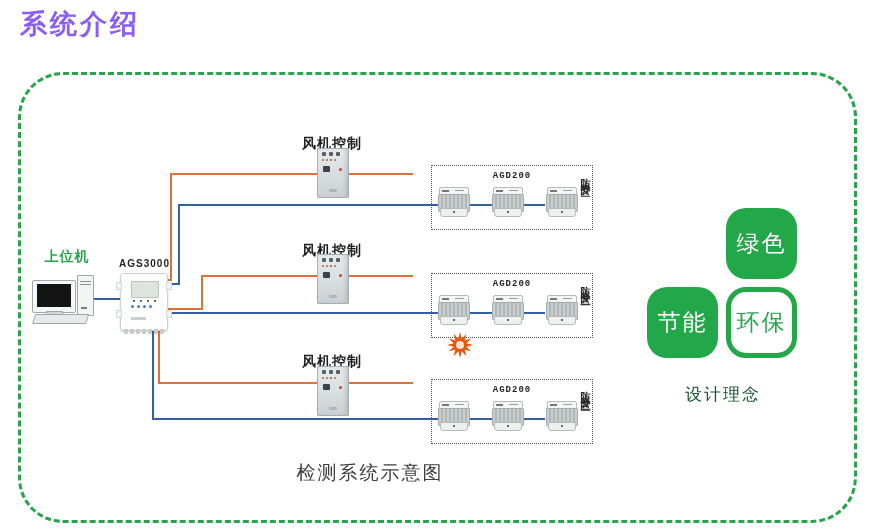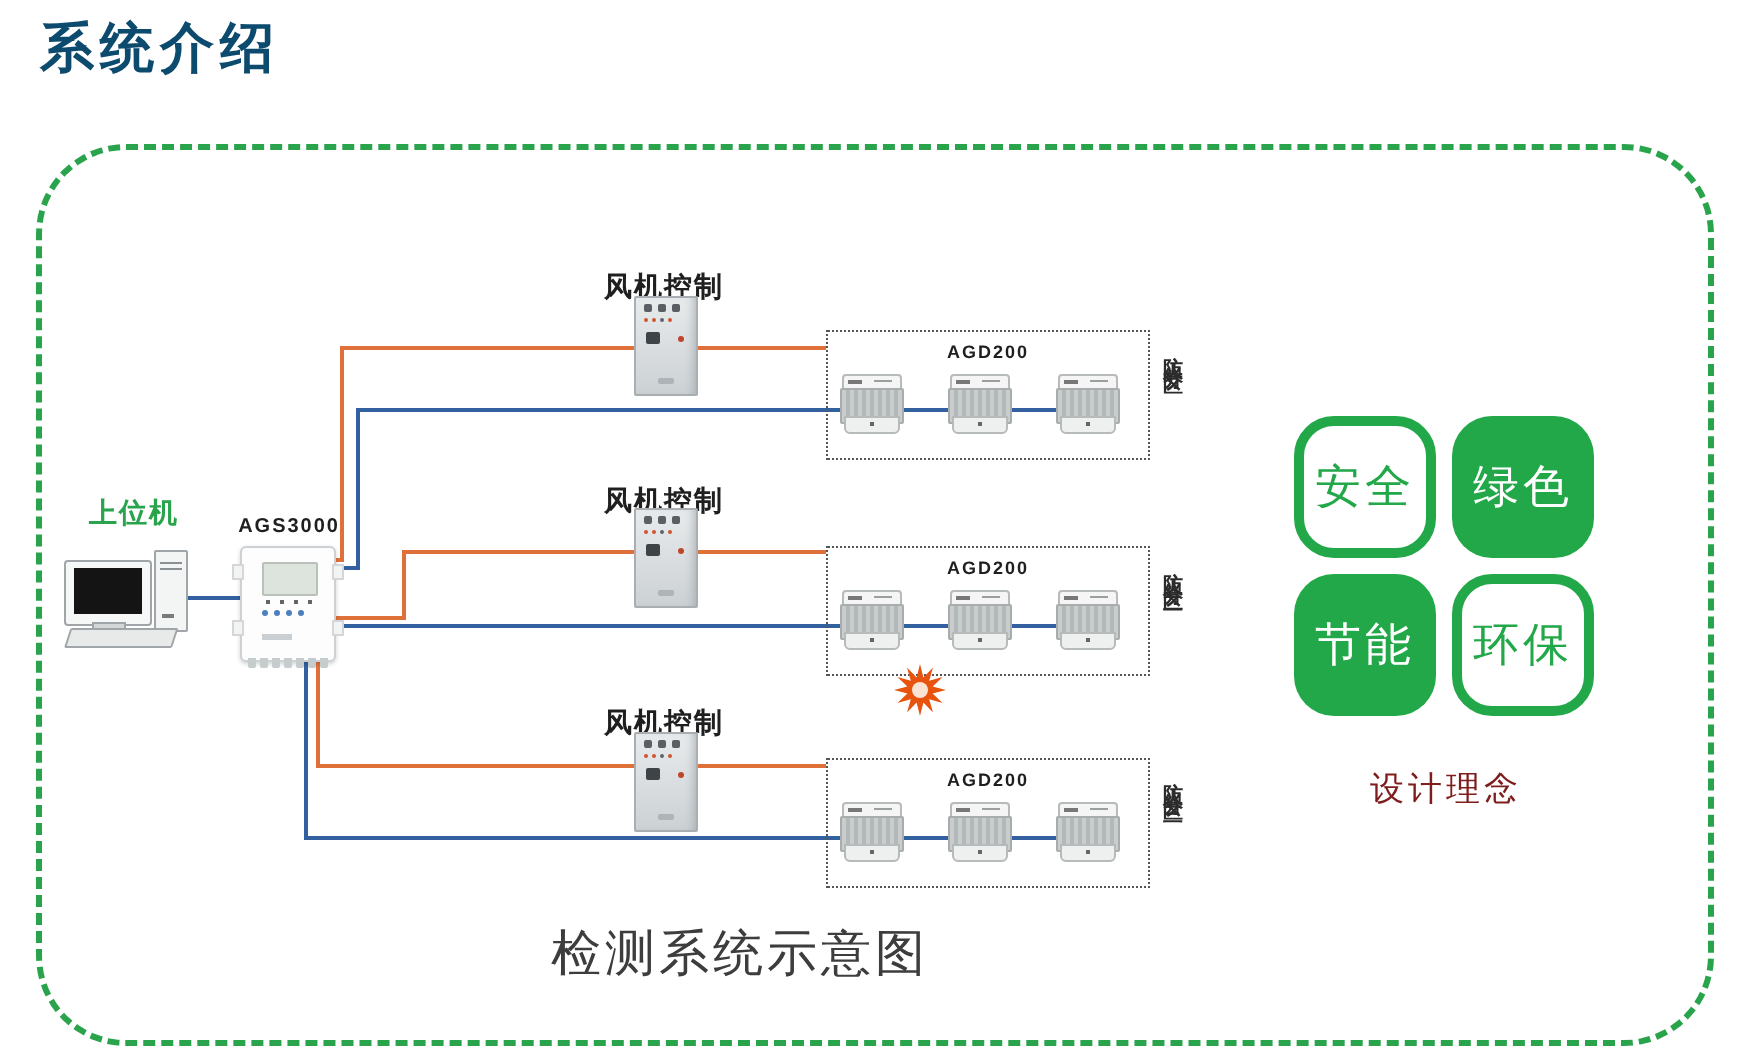--- a/index.html
+++ b/index.html
@@ -1,20 +1,20 @@
 <!DOCTYPE html>
 <html><head>
 <meta charset="utf-8">
 <style>
   html,body{margin:0;padding:0;background:#fff;}
   .page{position:relative;width:877px;height:530px;background:#fff;overflow:hidden;
         font-family:"Liberation Sans","DejaVu Sans",sans-serif;}
 
   .page-title{position:absolute;left:20px;top:6px;font-size:27px;font-weight:bold;
-              color:#0c4a6e;letter-spacing:3px;}
+              color:#8b5cf6;letter-spacing:3px;}
 
   .frame{position:absolute;left:18px;top:72px;width:833px;height:445px;
          border:3px dashed #2aa44c;border-radius:45px;}
 
   .wires{position:absolute;left:0;top:0;z-index:1;pointer-events:none;}
 
   .lbl{position:absolute;font-weight:bold;text-align:center;z-index:3;}
   .lbl-host{left:36px;top:248px;width:62px;font-size:14px;color:#2aa44c;letter-spacing:1px;}
   .lbl-ags{left:114px;top:258px;width:56px;font-size:10px;color:#1f1f1f;letter-spacing:1px;text-align:right;}
   .lbl-cab{left:301px;width:62px;font-size:14px;color:#1f1f1f;letter-spacing:1px;}
@@ -53,21 +53,21 @@
   .cab-lights{position:absolute;left:4px;top:3px;display:flex;gap:3px;}
   .cab-lights i{width:4px;height:4px;background:#5a5f63;border-radius:1px;}
   .cab-dots{position:absolute;left:4px;top:10px;display:flex;gap:2px;}
   .cab-dots i{width:2px;height:2px;border-radius:50%;}
   .cab-screen{position:absolute;left:5px;top:17px;width:7px;height:6px;background:#3d4347;border-radius:1px;}
   .cab-btn{position:absolute;right:6px;top:19px;width:3px;height:3px;background:#c0452c;border-radius:50%;}
   .cab-handle{position:absolute;left:50%;bottom:5px;width:8px;height:3px;background:#aeb4b7;
               transform:translateX(-50%);border-radius:1px;}
 
   
-  .zone{position:absolute;left:413px;width:160px;height:63px;border:1px dotted #555;z-index:2;}
+  .zone{position:absolute;left:431px;width:160px;height:63px;border:1px dotted #555;z-index:2;font-family:Liberation Mono, monospace;}
   .zone-title{position:absolute;left:0;right:0;top:5px;text-align:center;font-size:9px;
               font-weight:bold;color:#1f1f1f;letter-spacing:1px;}
   .det{position:absolute;width:32px;height:30px;top:21px;z-index:3;}
   .det-cap{position:absolute;left:1px;right:1px;top:0;height:7px;background:#f4f5f4;
            border:1px solid #b6bab9;border-radius:2px 2px 0 0;
            background-image:linear-gradient(#777 0 0),linear-gradient(#9aa0a0 0 0);
            background-size:7px 2px,9px 1px;background-position:2px 2px,15px 2px;background-repeat:no-repeat;}
   .det-body{position:absolute;left:0;right:0;top:7px;height:16px;
             background:repeating-linear-gradient(90deg,#c9cdcd 0 2px,#b2b7b8 2px 4px);
             border:1px solid #a7acad;border-radius:1px;}
@@ -81,23 +81,23 @@
 
   .spark{position:absolute;left:447px;top:332px;z-index:4;}
 
   
   .tile{position:absolute;width:71px;height:71px;border-radius:20px;display:flex;align-items:center;
         justify-content:center;font-size:23px;letter-spacing:2px;z-index:2;box-sizing:border-box;}
   .tile.solid{background:#23A849;color:#fff;}
   .tile.outline{background:#fff;border:5px solid #23A849;color:#23A849;}
 
   .design-caption{position:absolute;left:640px;top:383px;width:166px;text-align:center;
-                  font-size:17px;color:#7f1d1d;letter-spacing:2px;z-index:2;}
+                  font-size:17px;color:#14532d;letter-spacing:2px;z-index:2;}
   .main-caption{position:absolute;left:258px;top:460px;width:224px;text-align:center;
-                font-size:25px;color:#3d3d3d;letter-spacing:2px;z-index:2;}
+                font-size:19px;color:#3d3d3d;letter-spacing:2px;z-index:2;}
 </style>
 </head>
 <body>
 
 <div class="page">
 
   <div class="page-title">系统介绍</div>
 
   <div class="frame"></div>
 
@@ -264,21 +264,20 @@
         <div class="det-base"></div>
       </div>
     <div class="det" style="left:114px">
         <div class="det-cap"></div>
         <div class="det-body"></div>
         <div class="det-base"></div>
       </div>
   </div>
   <div class="vlabel" style="top:383px">防火分区三</div>
 
-  <div class="tile outline" style="left:647px;top:208px">安全</div>
   <div class="tile solid" style="left:647px;top:287px">节能</div>
   <div class="tile solid" style="left:726px;top:208px">绿色</div>
   <div class="tile outline" style="left:726px;top:287px">环保</div>
   <div class="design-caption">设计理念</div>
 
   <div class="main-caption">检测系统示意图</div>
 
 </div>
 
 </body></html>

